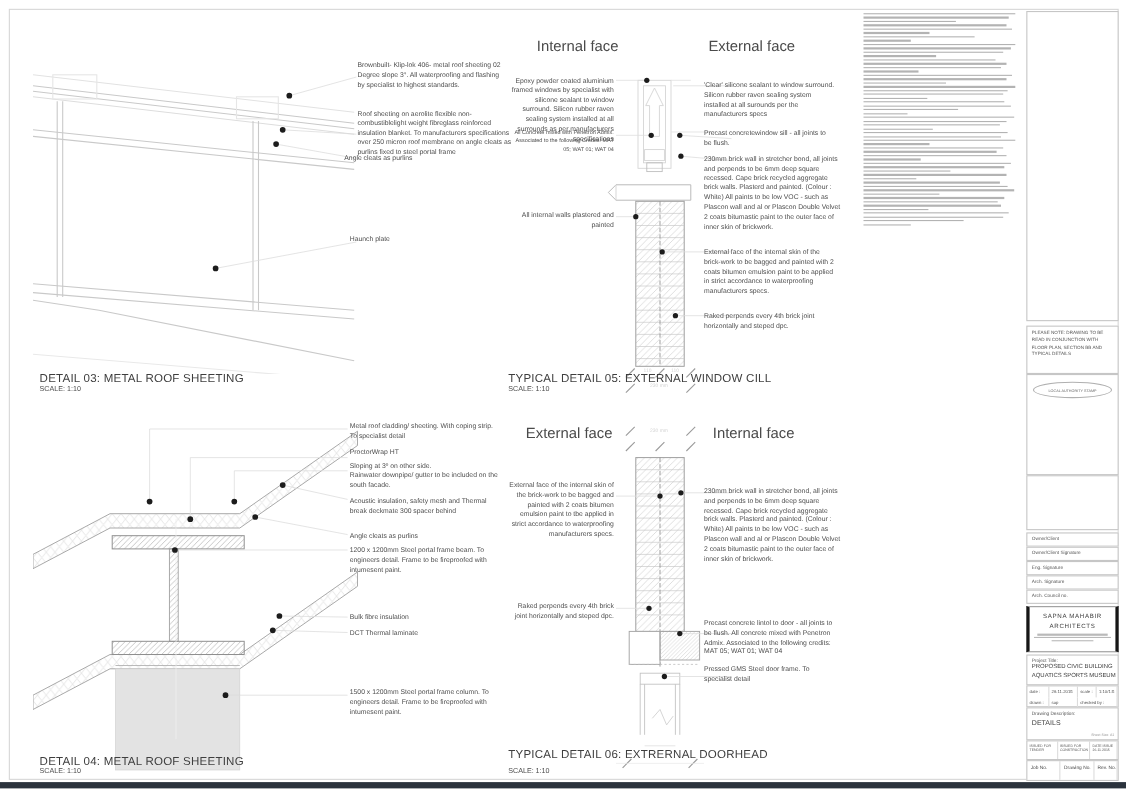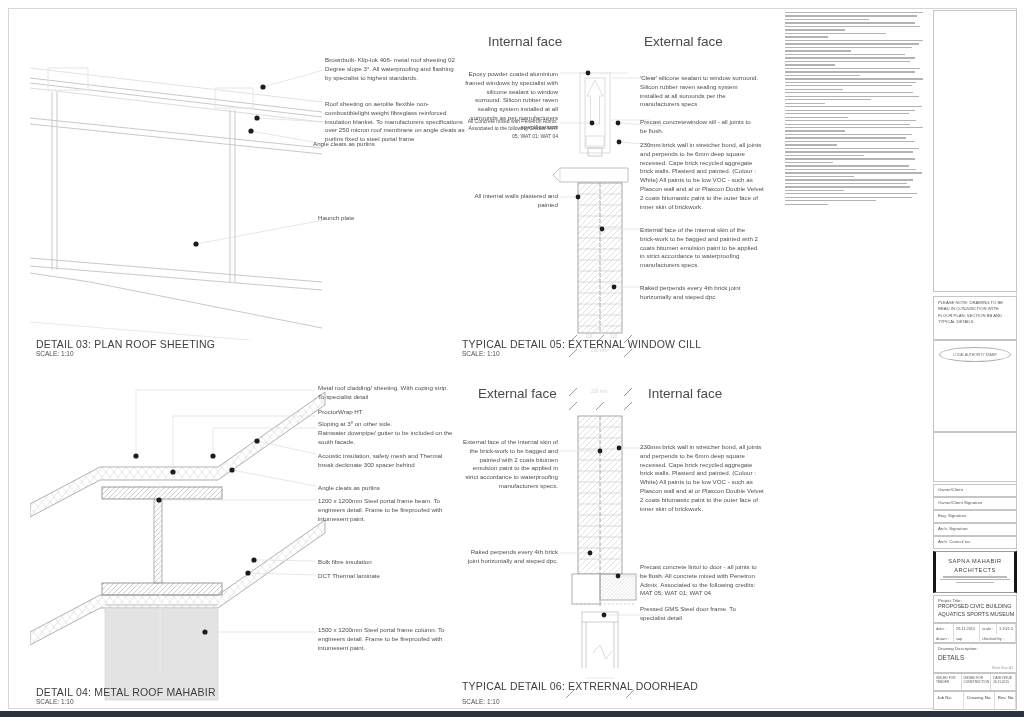--- a/index.html
+++ b/index.html
@@ -77,21 +77,21 @@
       <circle cx="233" cy="57" r="2.6"></circle>
         <circle cx="227" cy="88" r="2.6"></circle>
       <circle cx="221" cy="101" r="2.6"></circle>
         <circle cx="166" cy="214" r="2.6"></circle>
     </g>
   </svg>
   <div class="ann" style="left:325px;top:56px;width:136px">Brownbuilt- Klip-lok 406- metal roof sheeting 02 Degree slope 3°. All waterproofing and flashing by specialist to highest standards.</div>
   <div class="ann" style="left:325px;top:100px;width:140px">Roof sheeting on aerolite flexible  non-combustiblelight weight fibreglass reinforced insulation blanket. To manufacturers specifications over 250 micron roof membrane on angle cleats as purlins fixed to steel portal frame</div>
   <div class="ann" style="left:313px;top:140px;width:120px">Angle cleats as purlins</div>
   <div class="ann" style="left:318px;top:214px;width:100px">Haunch plate</div>
-  <div class="det-title" style="left:36px;top:338px">DETAIL 03: PLAN ROOF SHEETING</div>
+  <div class="det-title" style="left:36px;top:338px">DETAIL 03: METAL ROOF SHEETING</div>
   <div class="det-scale" style="left:36px;top:350px">SCALE: 1:10</div>
 
   <div class="face-heading" style="left:488px;top:34px">Internal face</div>
   <div class="face-heading" style="left:644px;top:34px">External face</div>
   <svg class="detail-svg" style="left:460px;top:28px" width="300" height="335" viewBox="0 0 300 335">
     <defs>
       <pattern id="diag5" width="6" height="6" patternUnits="userSpaceOnUse">
         <path d="M0 6 L6 0" stroke="#cfcfcf" stroke-width="0.6"></path>
       </pattern>
     </defs>
@@ -220,21 +220,21 @@
   <div class="ann" style="left:318px;top:384px;width:136px">Metal roof cladding/ sheeting. With coping strip. To specialist detail</div>
   <div class="ann" style="left:318px;top:408px;width:136px">ProctorWrap HT</div>
   <div class="ann" style="left:318px;top:420px;width:136px">Sloping at 3º on other side.
 Rainwater downpipe/ gutter to be included on the south facade.</div>
   <div class="ann" style="left:318px;top:452px;width:132px">Acoustic insulation, safety mesh and Thermal break deckmate 300 spacer behind</div>
   <div class="ann" style="left:318px;top:484px;width:132px">Angle cleats as purlins</div>
   <div class="ann" style="left:318px;top:497px;width:134px">1200 x 1200mm Steel portal frame beam. To engineers detail. Frame to be fireproofed with intumesent paint.</div>
   <div class="ann" style="left:318px;top:558px;width:130px">Bulk fibre insulation</div>
   <div class="ann" style="left:318px;top:572px;width:130px">DCT Thermal laminate</div>
   <div class="ann" style="left:318px;top:626px;width:134px">1500 x 1200mm Steel portal frame column. To engineers detail. Frame to be fireproofed with intumesent paint.</div>
-  <div class="det-title" style="left:36px;top:686px">DETAIL 04: METAL ROOF MAHABIR</div>
+  <div class="det-title" style="left:36px;top:686px">DETAIL 04: METAL ROOF SHEETING</div>
   <div class="det-scale" style="left:36px;top:698px">SCALE: 1:10</div>
 
   <div class="face-heading" style="left:478px;top:386px">External face</div>
   <div class="face-heading" style="left:648px;top:386px">Internal face</div>
   <svg class="detail-svg" style="left:460px;top:368px" width="300" height="340" viewBox="0 0 300 340">
     <defs>
       <pattern id="diag6" width="6" height="6" patternUnits="userSpaceOnUse">
         <path d="M0 6 L6 0" stroke="#cfcfcf" stroke-width="0.6"></path>
       </pattern>
       <pattern id="diag6d" width="3.5" height="3.5" patternUnits="userSpaceOnUse">

